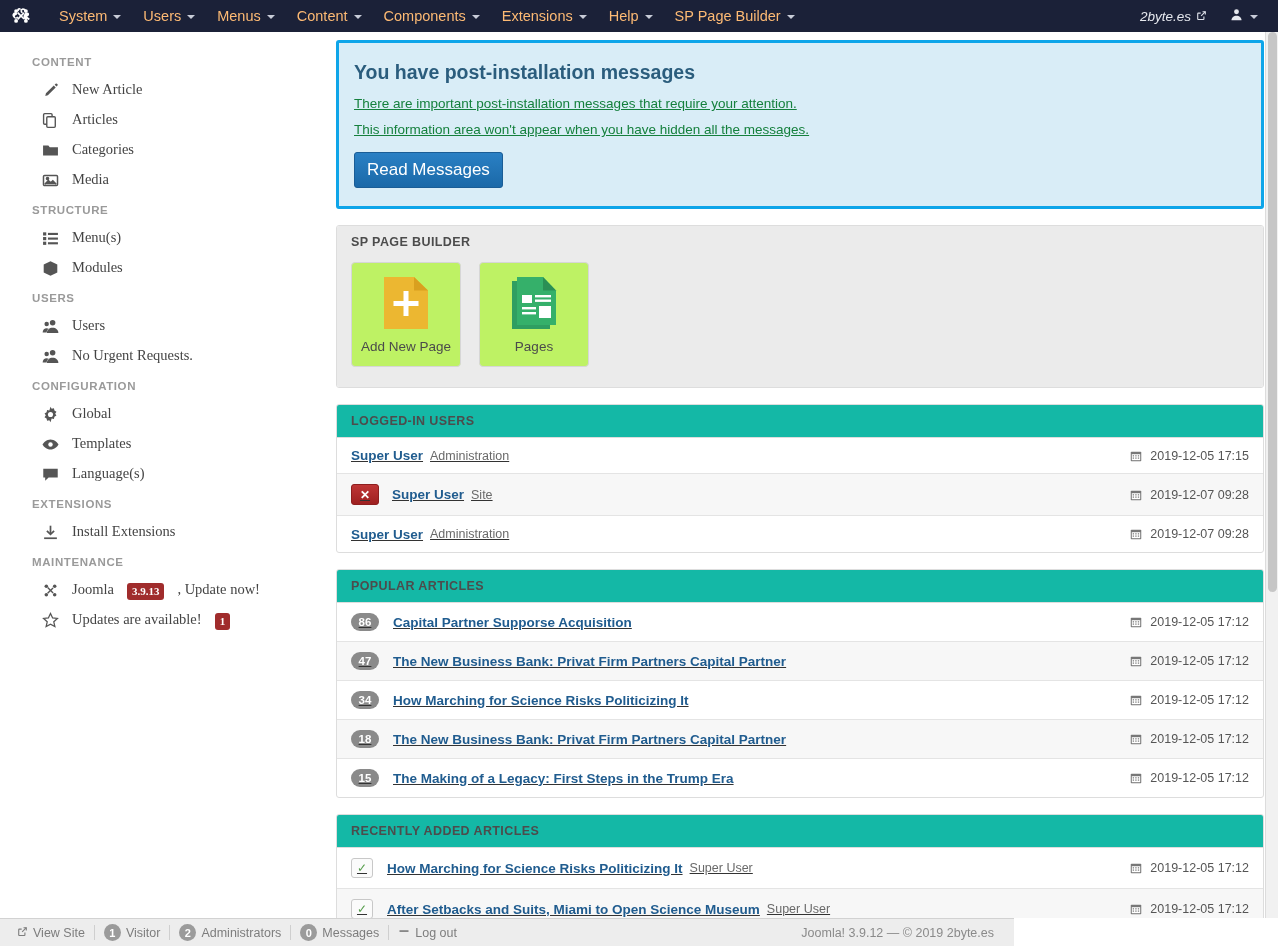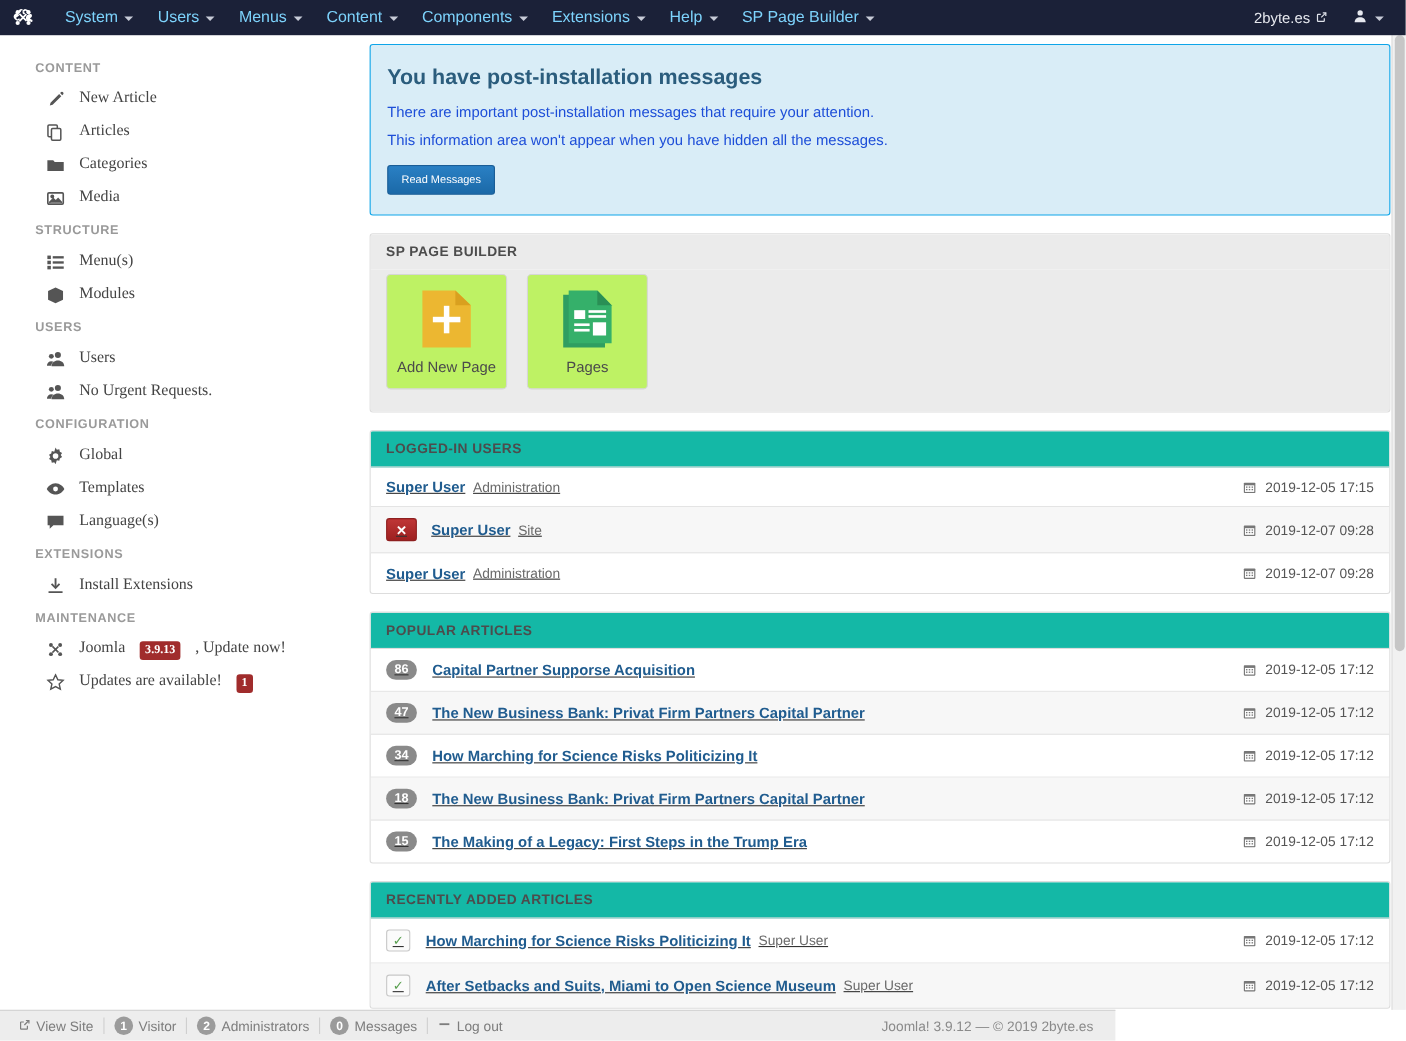--- a/index.html
+++ b/index.html
@@ -24,21 +24,21 @@
     z-index: 20;
   }
   .brand-logo {
     width: 22px; height: 22px;
     margin-right: 16px;
     display: flex; align-items: center; justify-content: center;
     flex: 0 0 auto;
   }
   .brand-logo svg { display: block; }
   .nav-item {
-    color: #7dd3fc;
+    color: #fdba74;
     font-size: 14.5px;
     padding: 5px 11px;
     white-space: nowrap;
     display: flex;
     align-items: center;
     gap: 6px;
     cursor: pointer;
     border-radius: 2px;
     text-align: center;
   }
@@ -47,20 +47,21 @@
     border-left: 4px solid transparent;
     border-right: 4px solid transparent;
     border-top: 4px solid #c8ccd8;
     display: inline-block;
     position: relative; top: 1px;
   }
   #topbar .spacer { flex: 1 1 auto; }
   .top-right {
     display: flex;
     gap: 4px;
+    font-style: italic;
   }
   .site-link {
     color: #e6e8ee;
     font-size: 13.5px;
     display: flex; align-items: center; gap: 5px;
     padding: 5px 9px;
     cursor: pointer;
     white-space: nowrap;
   }
   .user-menu {
@@ -128,43 +129,44 @@
     flex: 1 1 auto;
     padding: 8px 14px 0 6px;
     height: 100%;
     overflow: hidden;
     position: relative;
   }
 
   
   .infobox {
     background: #d9edf7;
-    border: 1px solid #0ea5e9;
+    border: 3px solid #0ea5e9;
     border-radius: 3px;
     padding: 18px 16px 18px 15px;
     margin-bottom: 16px;
   }
   .infobox h2 {
     margin: 0 0 12px 0;
     font-size: 19.5px;
     color: #2b5d7d;
     font-weight: bold;
   }
   .infobox p {
     margin: 0 0 11px 0;
     font-size: 13.5px;
-    color: #1d4ed8;
+    color: #15803d;
+    text-decoration: underline;
   }
   .btn-primary {
     display: inline-block;
     background: #2072b5;
     background-image: linear-gradient(to bottom, #2a80c4, #1b69a8);
     border: 1px solid #1a5d96;
     color: #ffffff;
-    font-size: 10px;
+    font-size: 17px;
     padding: 7px 12px;
     border-radius: 3px;
     cursor: pointer;
     margin-top: 4px;
   }
 
   
   .panel {
     background: #ffffff;
     border: 1px solid #dddddd;

